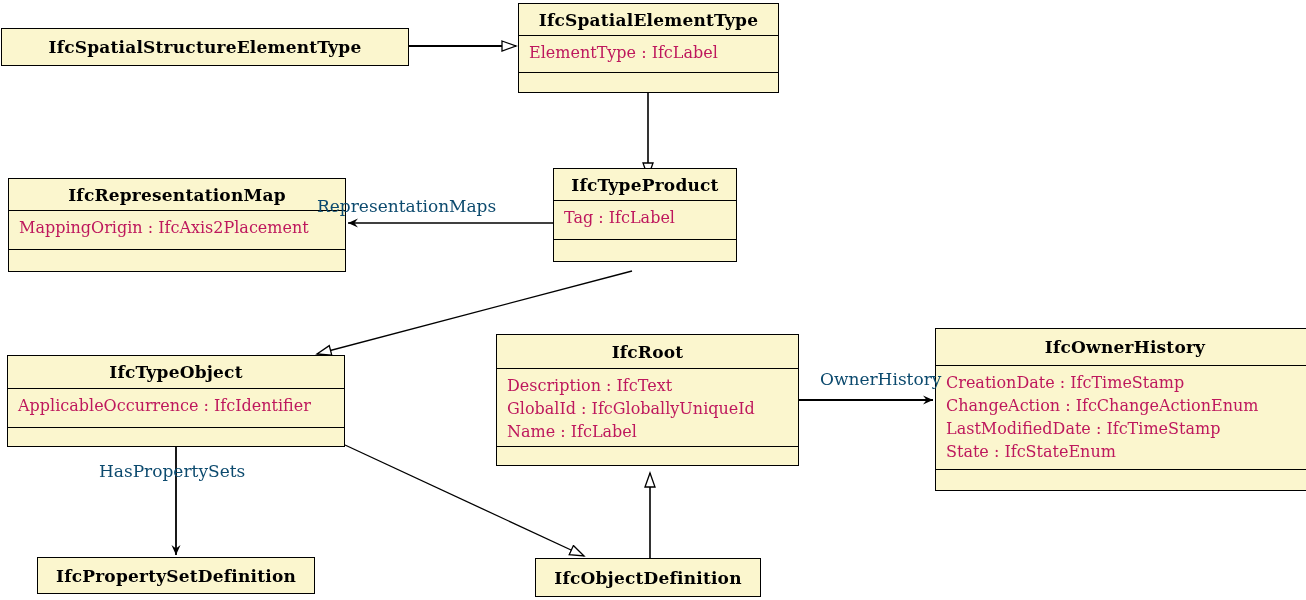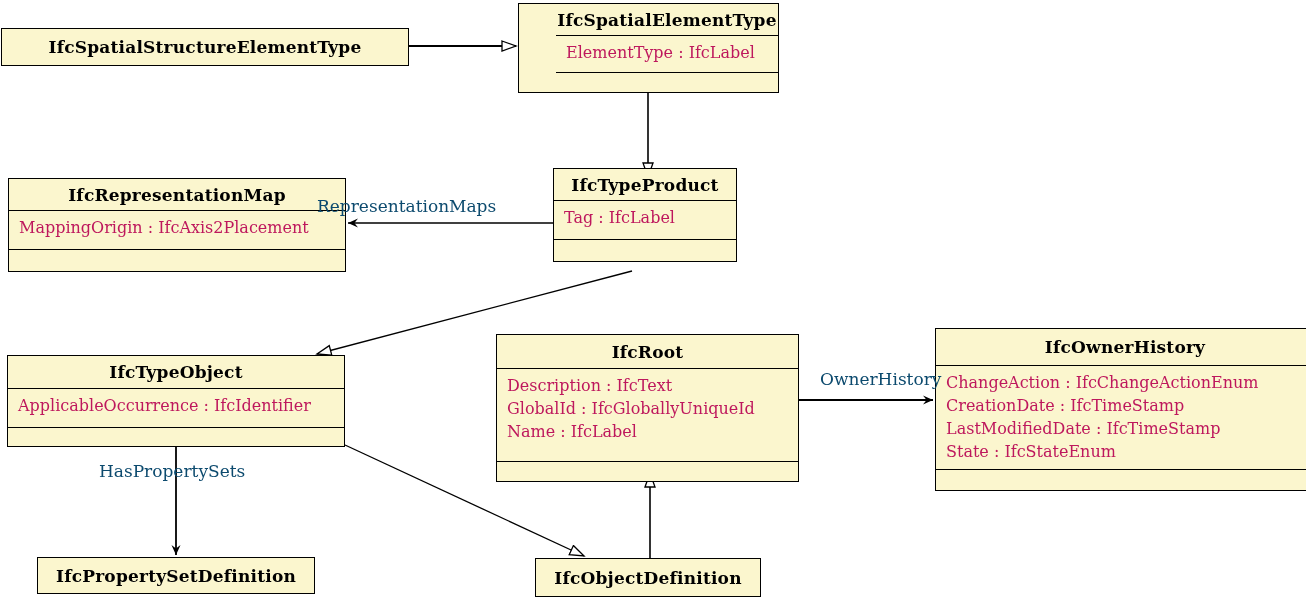--- a/index.html
+++ b/index.html
@@ -90,21 +90,21 @@
 
     <line x1="650" y1="558" x2="650" y2="473" stroke="#000" stroke-width="1.6" marker-end="url(#gen)"></line>
 
     <line x1="798" y1="400" x2="933" y2="400" stroke="#000" stroke-width="1.8" marker-end="url(#arr)"></line>
   </svg>
 
   <div class="uml-class single" style="left:1px; top:28px; width:408px; height:38px;">
     <div class="uml-title">IfcSpatialStructureElementType</div>
   </div>
 
-  <div class="uml-class" style="left:518px; top:3px; width:261px; height:90px;padding-left:37px;">
+  <div class="uml-class" style="left:518px; top:3px; width:261px; height:90px;">
     <div class="uml-title" style="height:31px;">IfcSpatialElementType</div>
     <div class="uml-attrs">
       <div>ElementType : IfcLabel</div>
     </div>
     <div class="uml-ops" style="height:19px;"></div>
   </div>
 
   <div class="uml-class" style="left:8px; top:178px; width:338px; height:94px;">
     <div class="uml-title" style="height:31px;">IfcRepresentationMap</div>
     <div class="uml-attrs">
@@ -122,35 +122,35 @@
   </div>
 
   <div class="uml-class" style="left:7px; top:355px; width:338px; height:92px;">
     <div class="uml-title" style="height:32px;">IfcTypeObject</div>
     <div class="uml-attrs">
       <div>ApplicableOccurrence : IfcIdentifier</div>
     </div>
     <div class="uml-ops" style="height:18px;"></div>
   </div>
 
-  <div class="uml-class" style="left:496px; top:334px; width:303px; height:148px;">
+  <div class="uml-class" style="left:496px; top:334px; width:303px; height:132px;">
     <div class="uml-title" style="height:33px;">IfcRoot</div>
     <div class="uml-attrs">
       <div>Description : IfcText</div>
       <div>GlobalId : IfcGloballyUniqueId</div>
       <div>Name : IfcLabel</div>
     </div>
     <div class="uml-ops" style="height:19px;"></div>
   </div>
 
   <div class="uml-class" style="left:935px; top:320px; width:380px; height:163px;margin-top:8px;">
     <div class="uml-title" style="height:36px;">IfcOwnerHistory</div>
     <div class="uml-attrs">
+      <div>CreationDate : IfcTimeStamp</div>
       <div>ChangeAction : IfcChangeActionEnum</div>
-      <div>CreationDate : IfcTimeStamp</div>
       <div>LastModifiedDate : IfcTimeStamp</div>
       <div>State : IfcStateEnum</div>
     </div>
     <div class="uml-ops" style="height:20px;"></div>
   </div>
 
   <div class="uml-class single" style="left:37px; top:557px; width:278px; height:37px;">
     <div class="uml-title">IfcPropertySetDefinition</div>
   </div>
 

